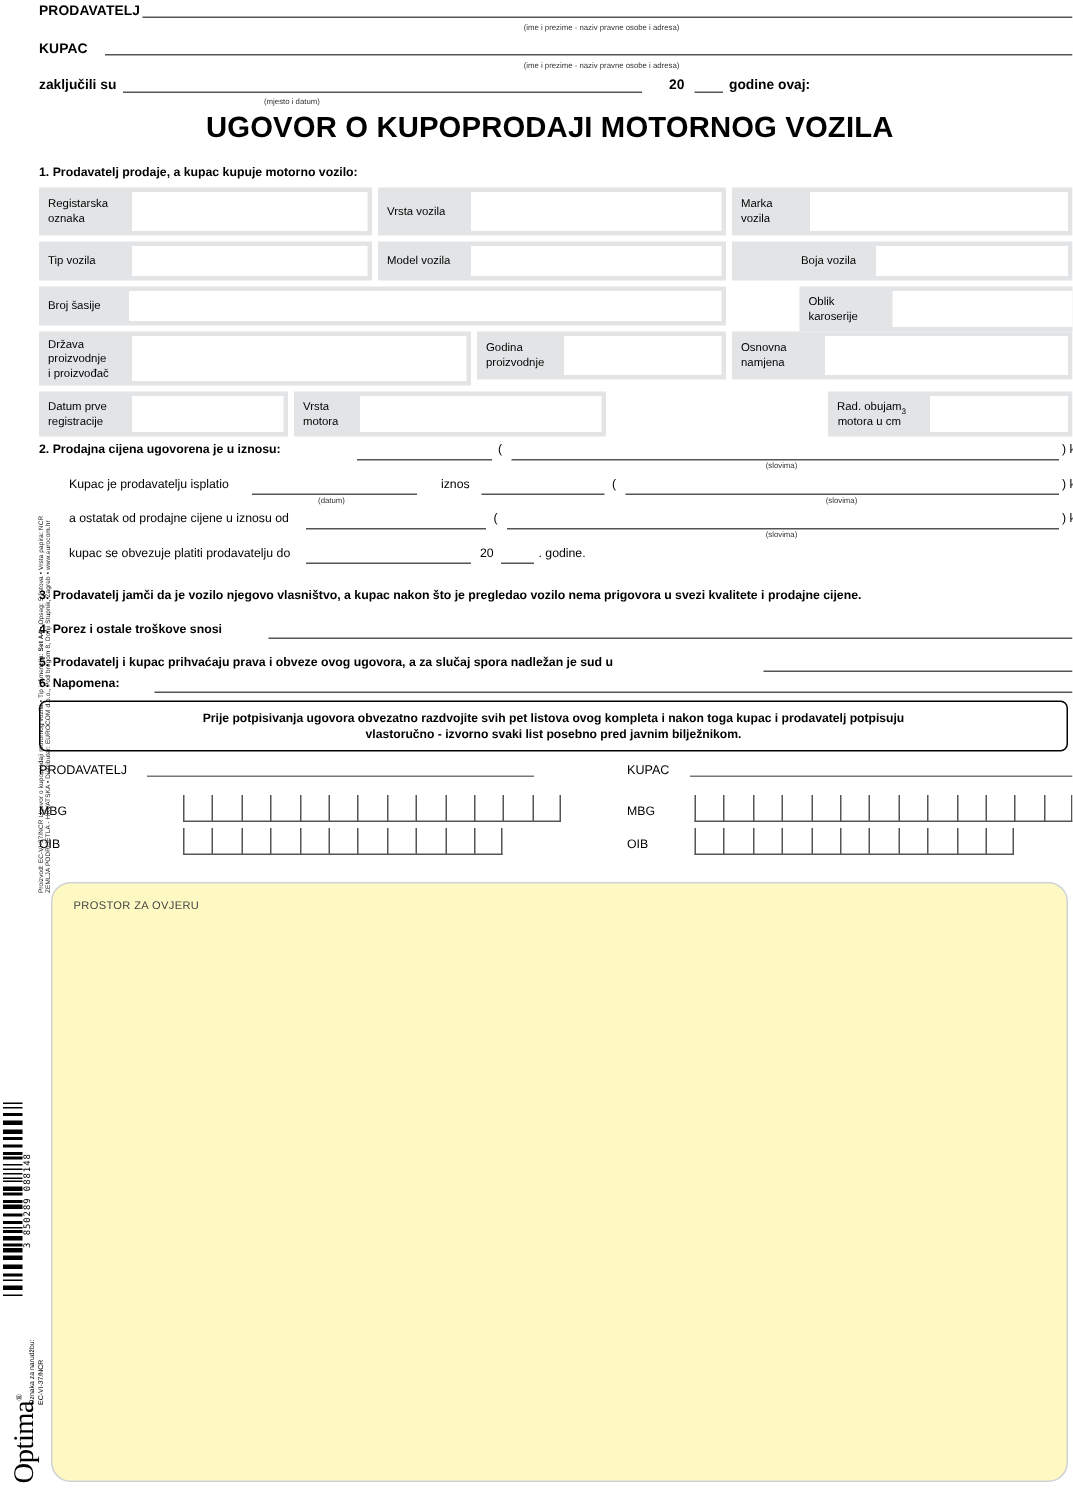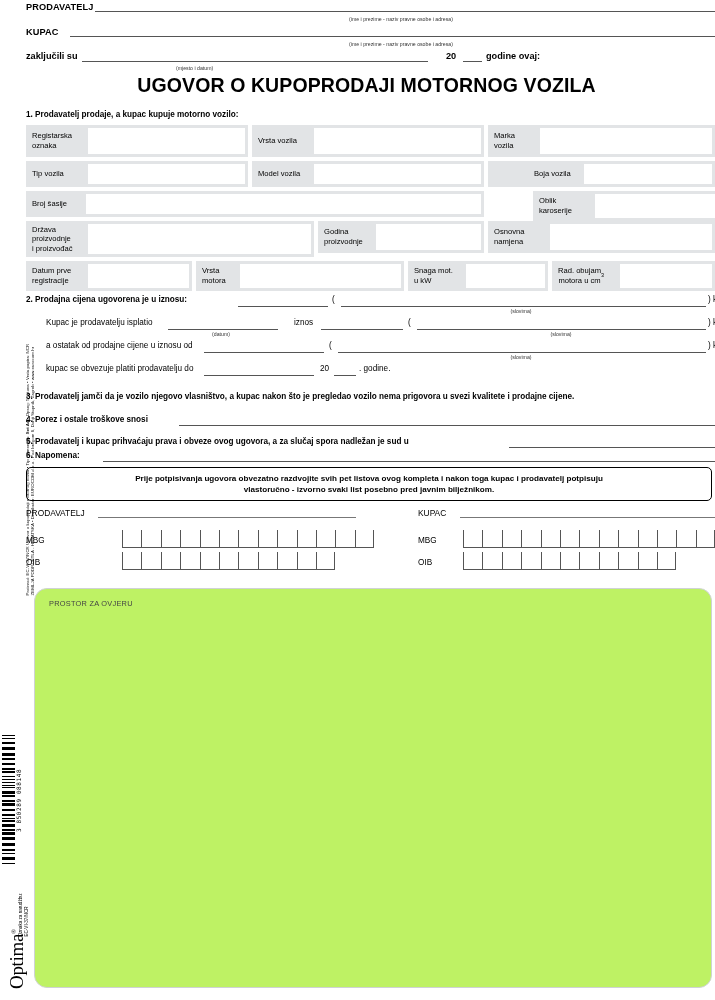--- a/index.html
+++ b/index.html
@@ -230,21 +230,21 @@
   }
   .boxes span:last-child { border-right: 1px solid #555; }
 
   
   .ovjera {
     position: absolute;
     left: 12px; top: 588px;
     width: 678px; height: 400px;
     border: 1.2px solid #cfd2d5;
     border-radius: 13px;
-    background: #bef264;
+    background: #fef9c3;
   }
   .ovjera .cap {
     position: absolute;
     left: 14px; top: 10px;
     font-size: 7.4px;
     color: #444;
     letter-spacing: 0.25px;
   }
 </style>
 </head>
@@ -404,25 +404,20 @@
       <div class="fld" style="left:0;top:0;width:166px;height:30px;">
         <div class="lbl" style="width:62px;">Datum prve
 registracije</div>
         <div class="inp"></div>
       </div>
       <div class="fld" style="left:170px;top:0;width:208px;height:30px;">
         <div class="lbl" style="width:44px;">Vrsta
 motora</div>
         <div class="inp"></div>
       </div>
-      <div class="fld" style="left:382px;top:0;width:140px;height:30px;">
-        <div class="lbl" style="width:58px;">Snaga mot.
-u kW</div>
-        <div class="inp"></div>
-      </div>
       <div class="fld" style="left:526px;top:0;width:163px;height:30px;text-align:center;">
         <div class="lbl" style="width:68px;"><span>Rad. obujam
 motora u cm</span><span class="sup3">3</span></div>
         <div class="inp"></div>
       </div>
     </div>
 
   </div>
 
   <div class="c2">

